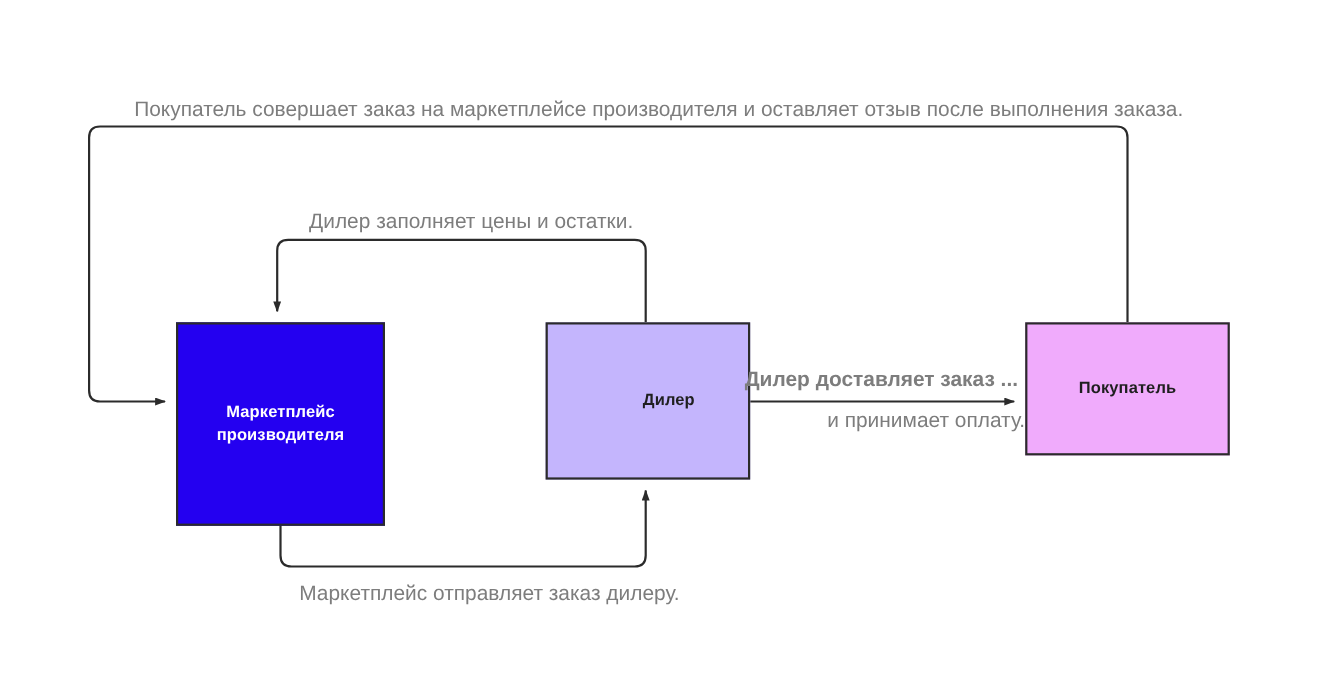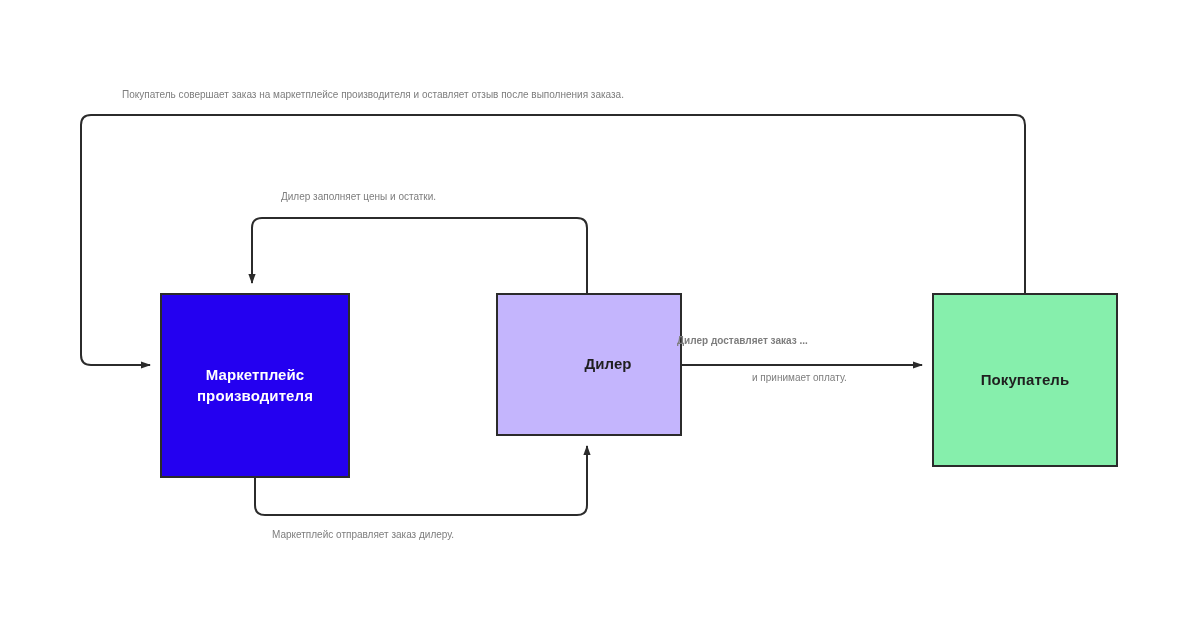--- a/index.html
+++ b/index.html
@@ -51,28 +51,28 @@
     width: 186px;
     height: 143px;
     background: #c4b5fd;
     color: #1f1f1f;
     padding-left: 38px;
   }
   #node-buyer {
     left: 932px;
     top: 293px;
     width: 186px;
-    height: 174px;
-    background: #86efac;
+    height: 121px;
+    background: #f0abfc;
     color: #1f1f1f;
   }
   .edge-label {
     position: absolute;
     color: #7d7d7d;
-    font-size: 10px;
+    font-size: 19px;
     white-space: nowrap;
     line-height: 1.3;
   }
   #label-buyer-orders {
     left: 122px;
     top: 88px;
   }
   #label-dealer-fills {
     left: 281px;
     top: 190px;

